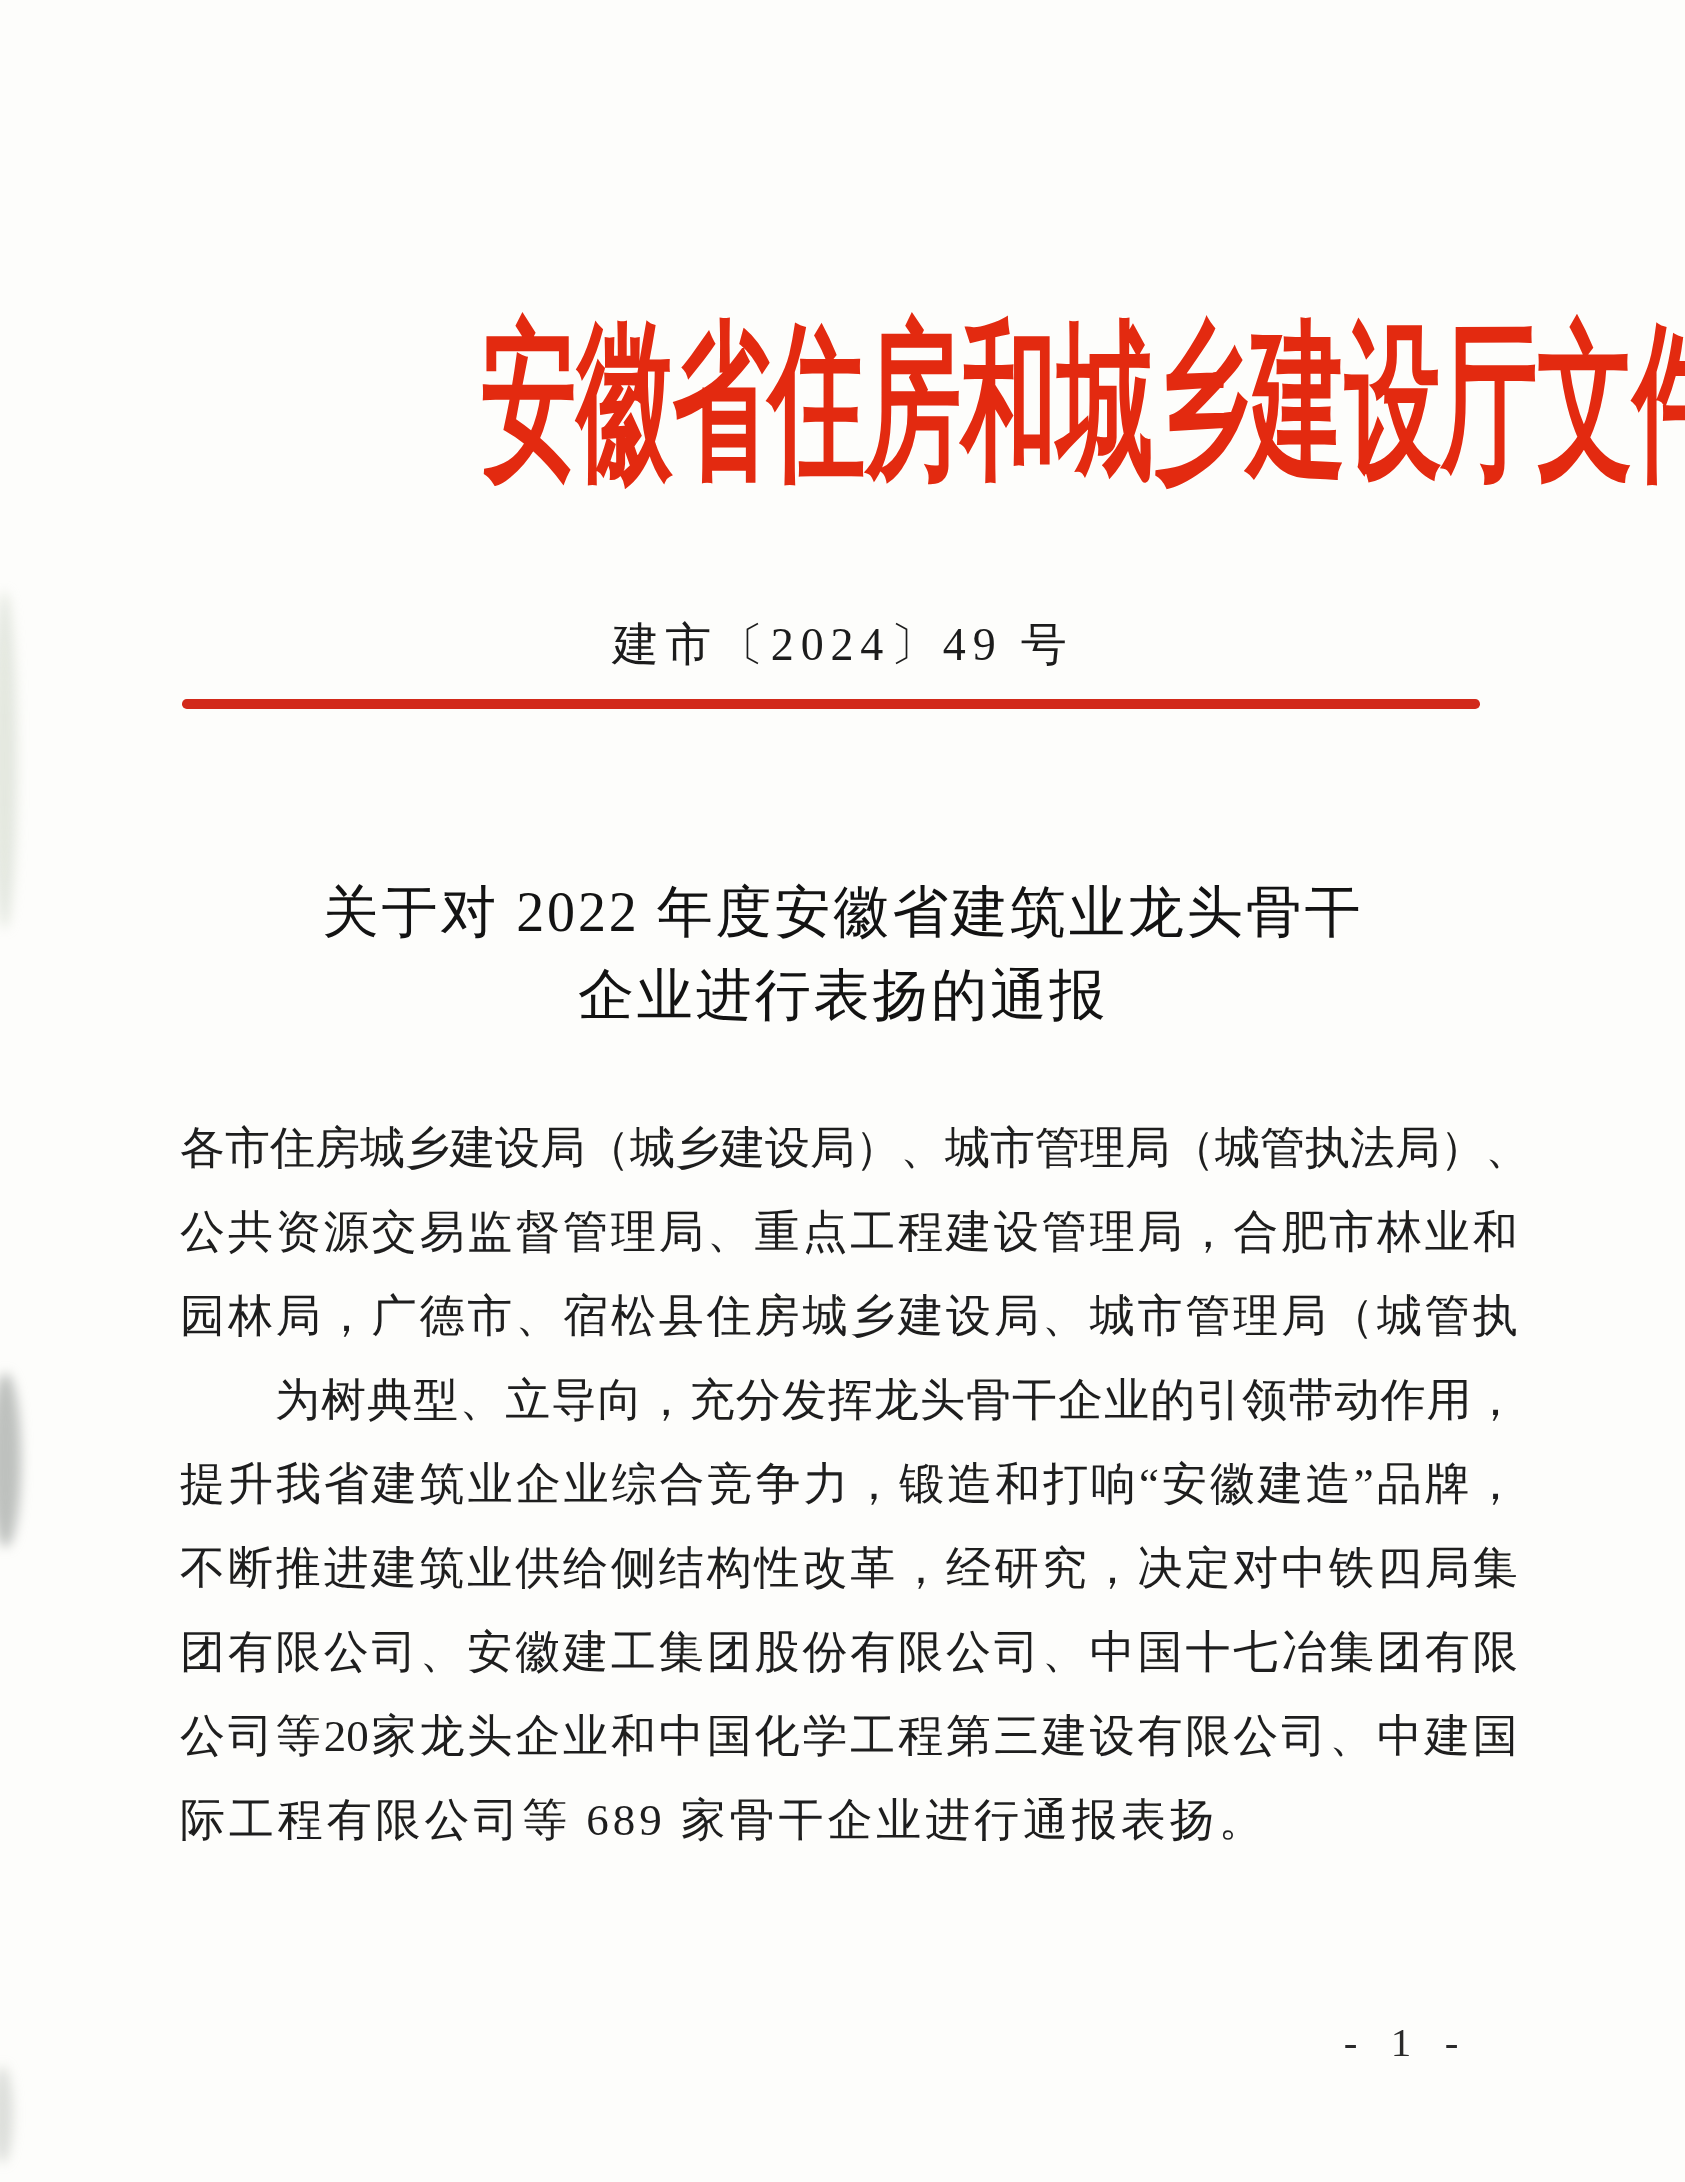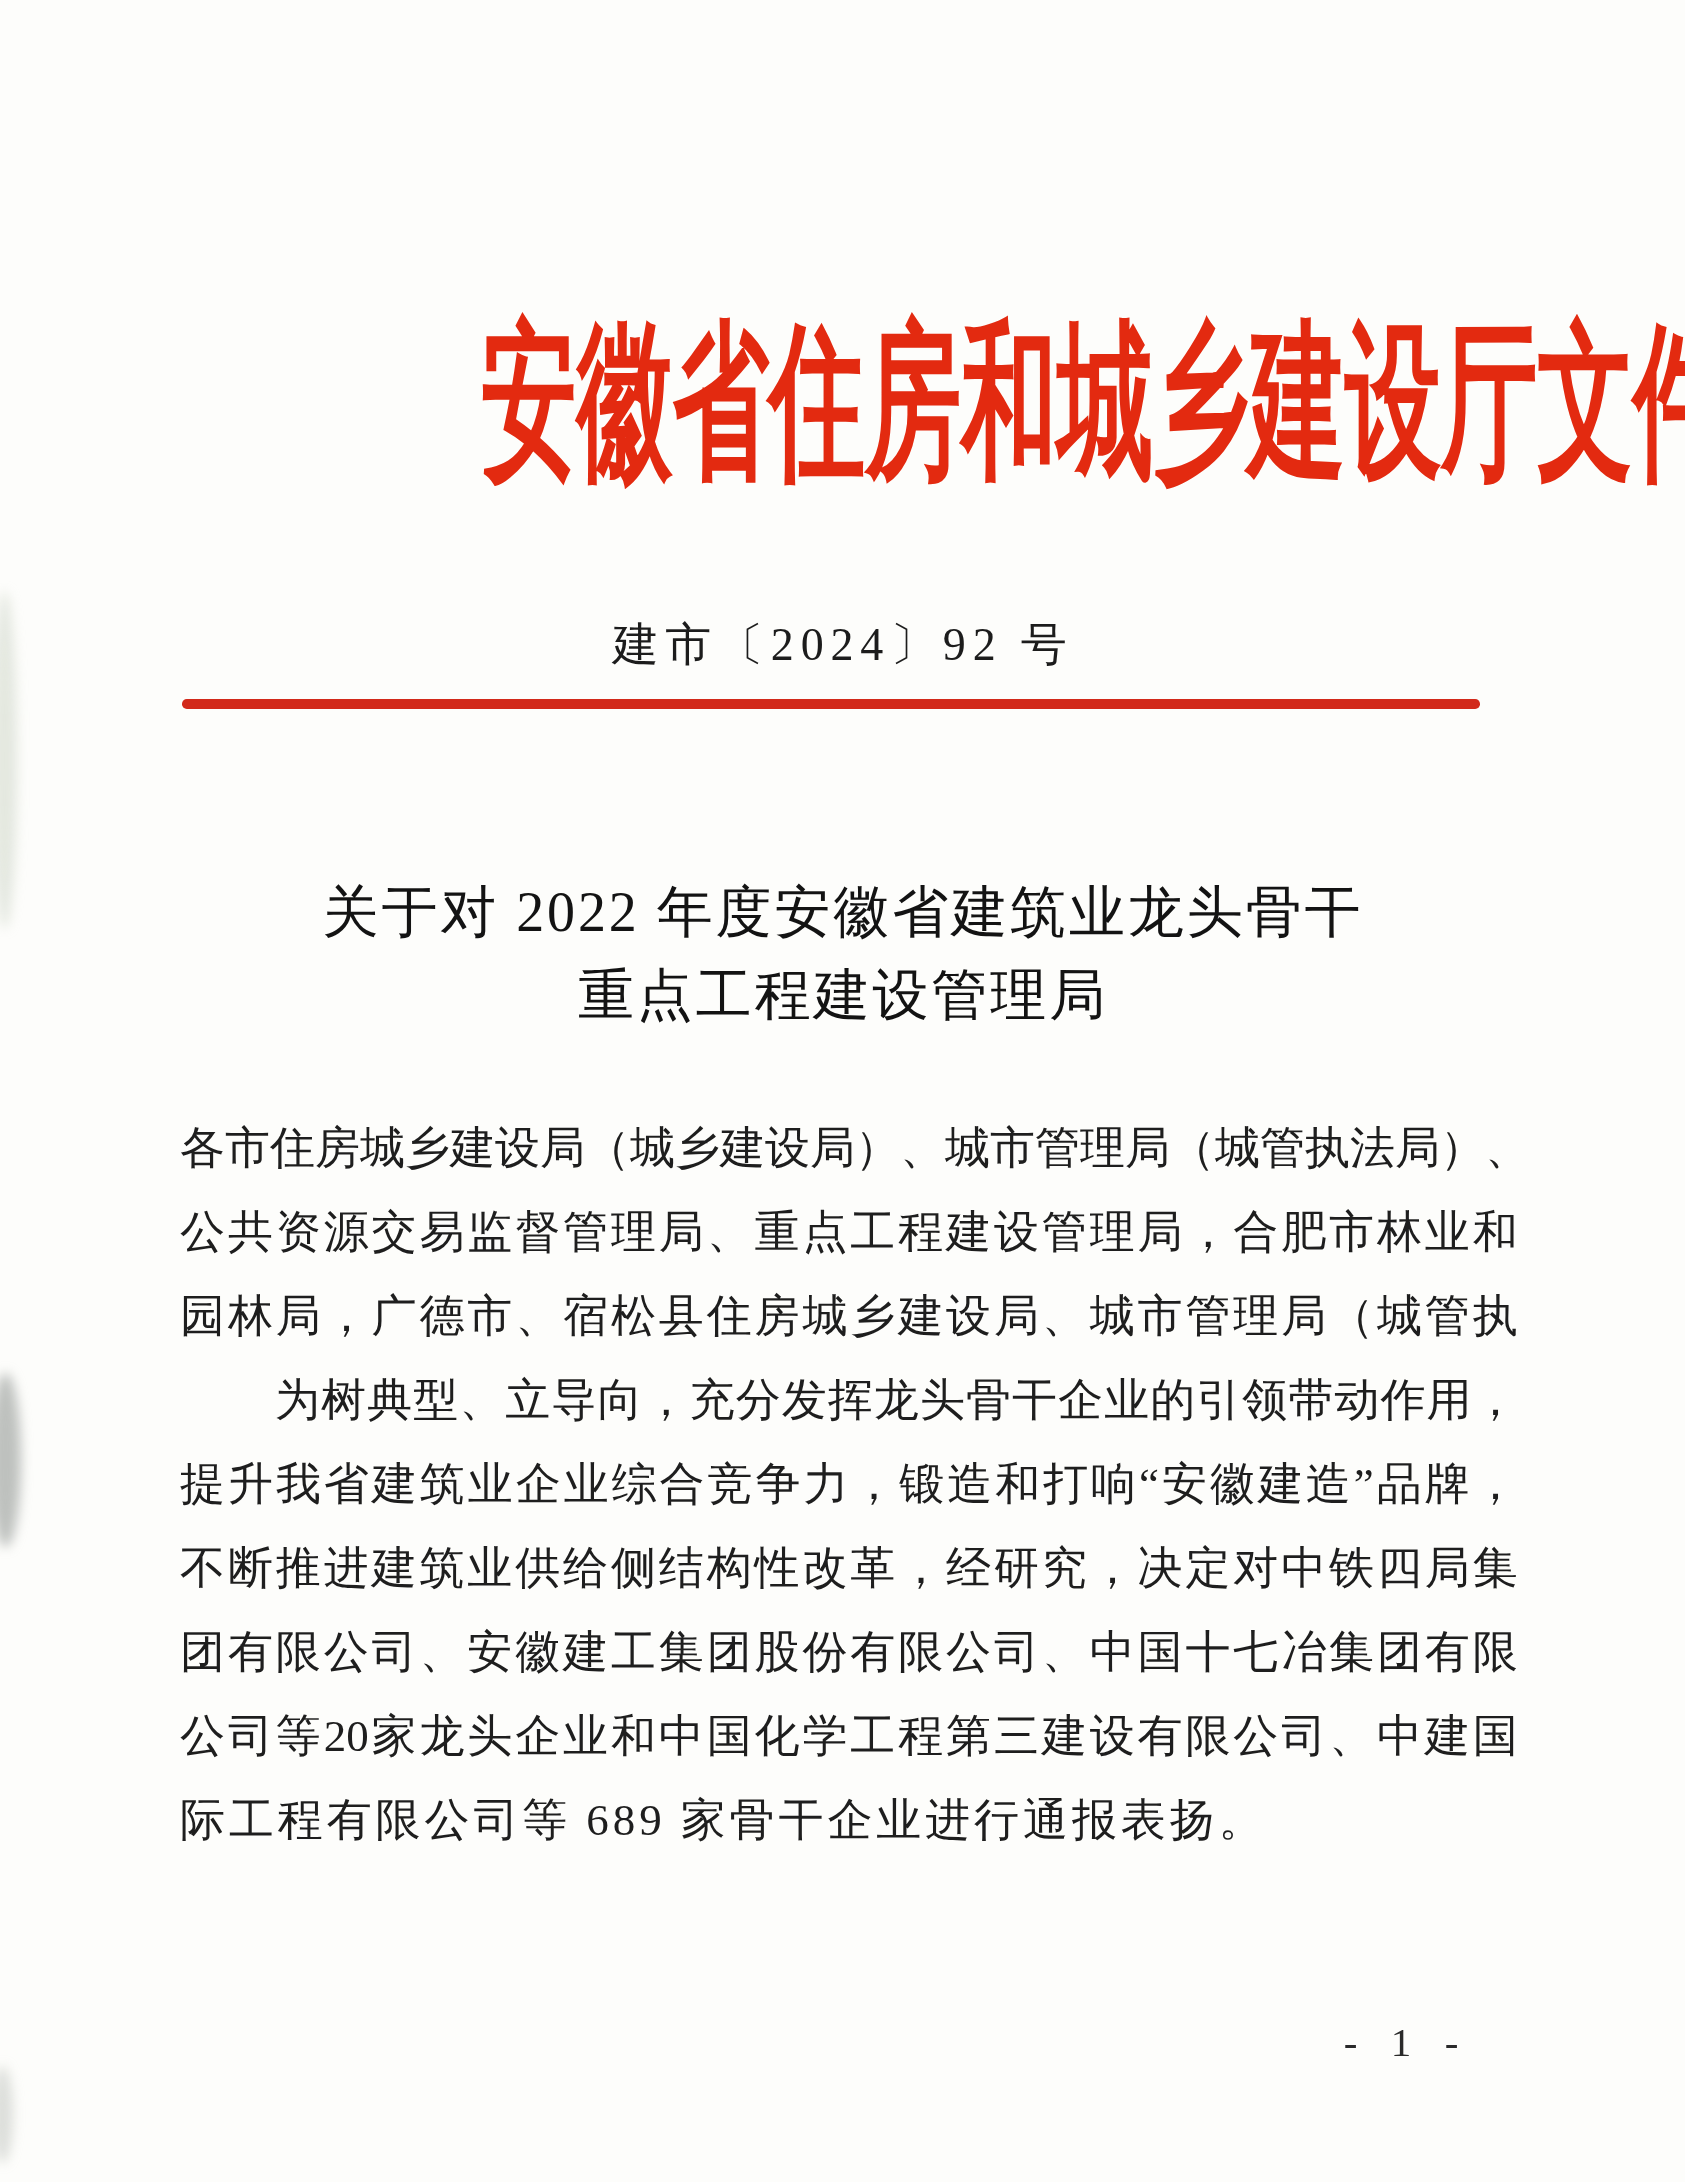--- a/index.html
+++ b/index.html
@@ -98,27 +98,27 @@
 <div class="page">
 
   <div class="smudge a1"></div>
   <div class="smudge a2"></div>
   <div class="smudge a3"></div>
 
   <div class="agency">
     <span class="stretch" style="color: rgb(227, 42, 16);">安徽省住房和城乡建设厅文件</span>
   </div>
 
-  <div class="docnum">建市〔2024〕92 号</div>
+  <div class="docnum">建市〔2024〕49 号</div>
 
   <div class="redline" style="background: rgb(210, 41, 26);"></div>
 
   <div class="doc-title">
     <div>关于对 2022 年度安徽省建筑业龙头骨干</div>
-    <div>重点工程建设管理局</div>
+    <div>企业进行表扬的通报</div>
   </div>
 
   <div class="body-text">
       <div class="bline just">
         <span>各</span>
         <span>市</span>
         <span>住</span>
         <span>房</span>
         <span>城</span>
         <span>乡</span>

